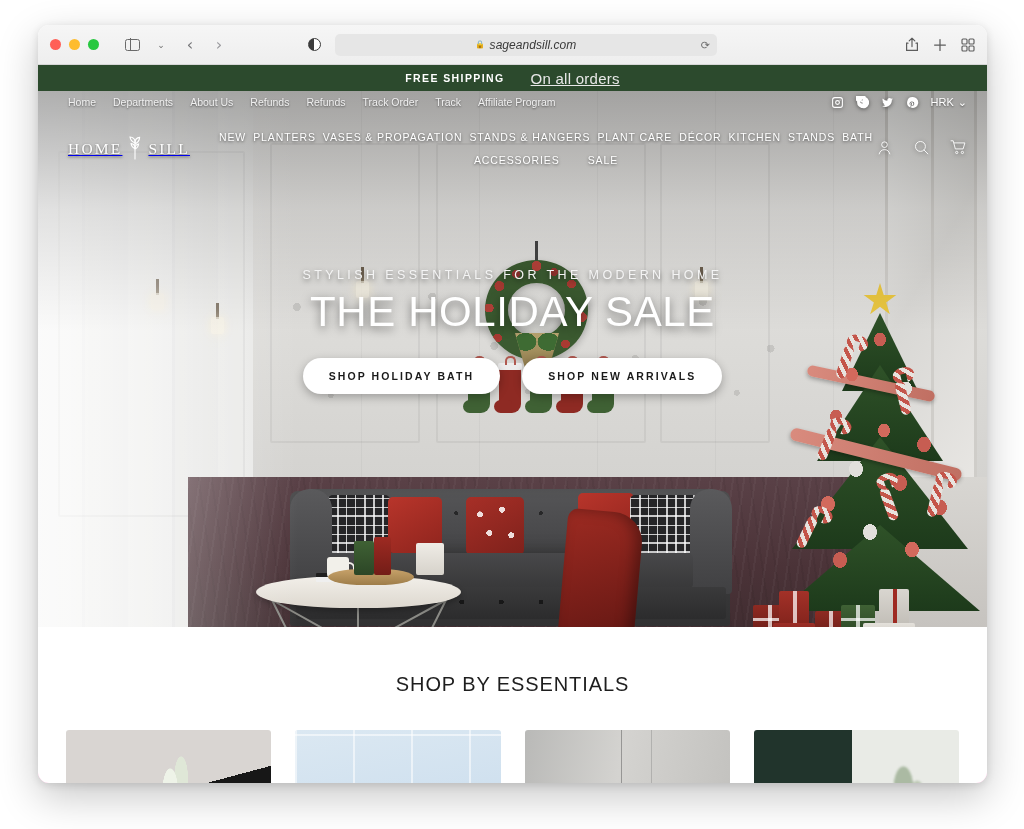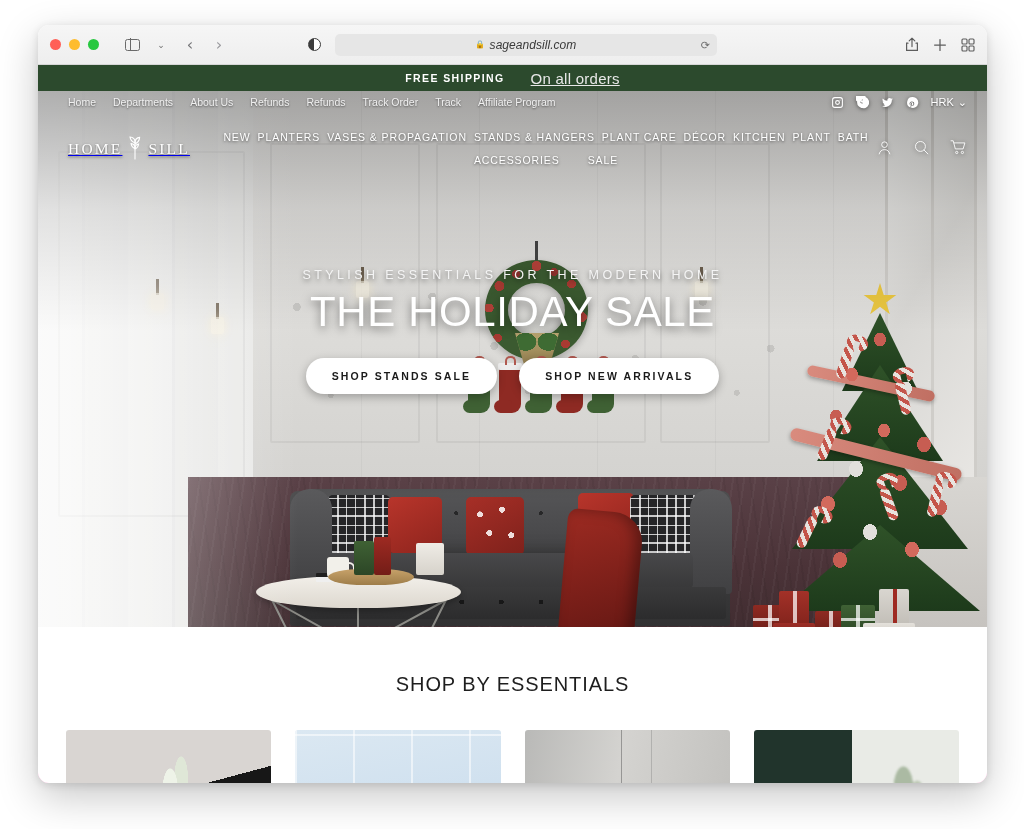--- a/index.html
+++ b/index.html
@@ -731,21 +731,21 @@
 
           <nav class="nav-main">
             <div class="nav-row">
               <a href="#">NEW</a>
               <a href="#">PLANTERS</a>
               <a href="#">VASES &amp; PROPAGATION</a>
               <a href="#">STANDS &amp; HANGERS</a>
               <a href="#">PLANT CARE</a>
               <a href="#">DÉCOR</a>
               <a href="#">KITCHEN</a>
-              <a href="#">PLANT</a>
+              <a href="#">STANDS</a>
               <a href="#">BATH</a>
             </div>
             <div class="nav-row second">
               <a href="#">ACCESSORIES</a>
               <a href="#">SALE</a>
             </div>
           </nav>
 
           <div class="head-icons">
             <span>
@@ -768,21 +768,21 @@
                 </svg>
             </span>
           </div>
         </div>
       </div>
 
       <div class="hero-content">
         <div class="eyebrow">STYLISH ESSENTIALS FOR THE MODERN HOME</div>
         <h1 class="hero-title">THE HOLIDAY SALE</h1>
         <div class="cta-row">
-          <button class="cta">SHOP STANDS SALE</button>
+          <button class="cta">SHOP HOLIDAY BATH</button>
           <button class="cta">SHOP NEW ARRIVALS</button>
         </div>
       </div>
     </div>
 
     <section class="dept">
       <h2 class="dept-title">SHOP BY ESSENTIALS</h2>
       <div class="dept-grid">
         <a class="dept-card c1" href="#"></a>
         <a class="dept-card c2" href="#"></a>

